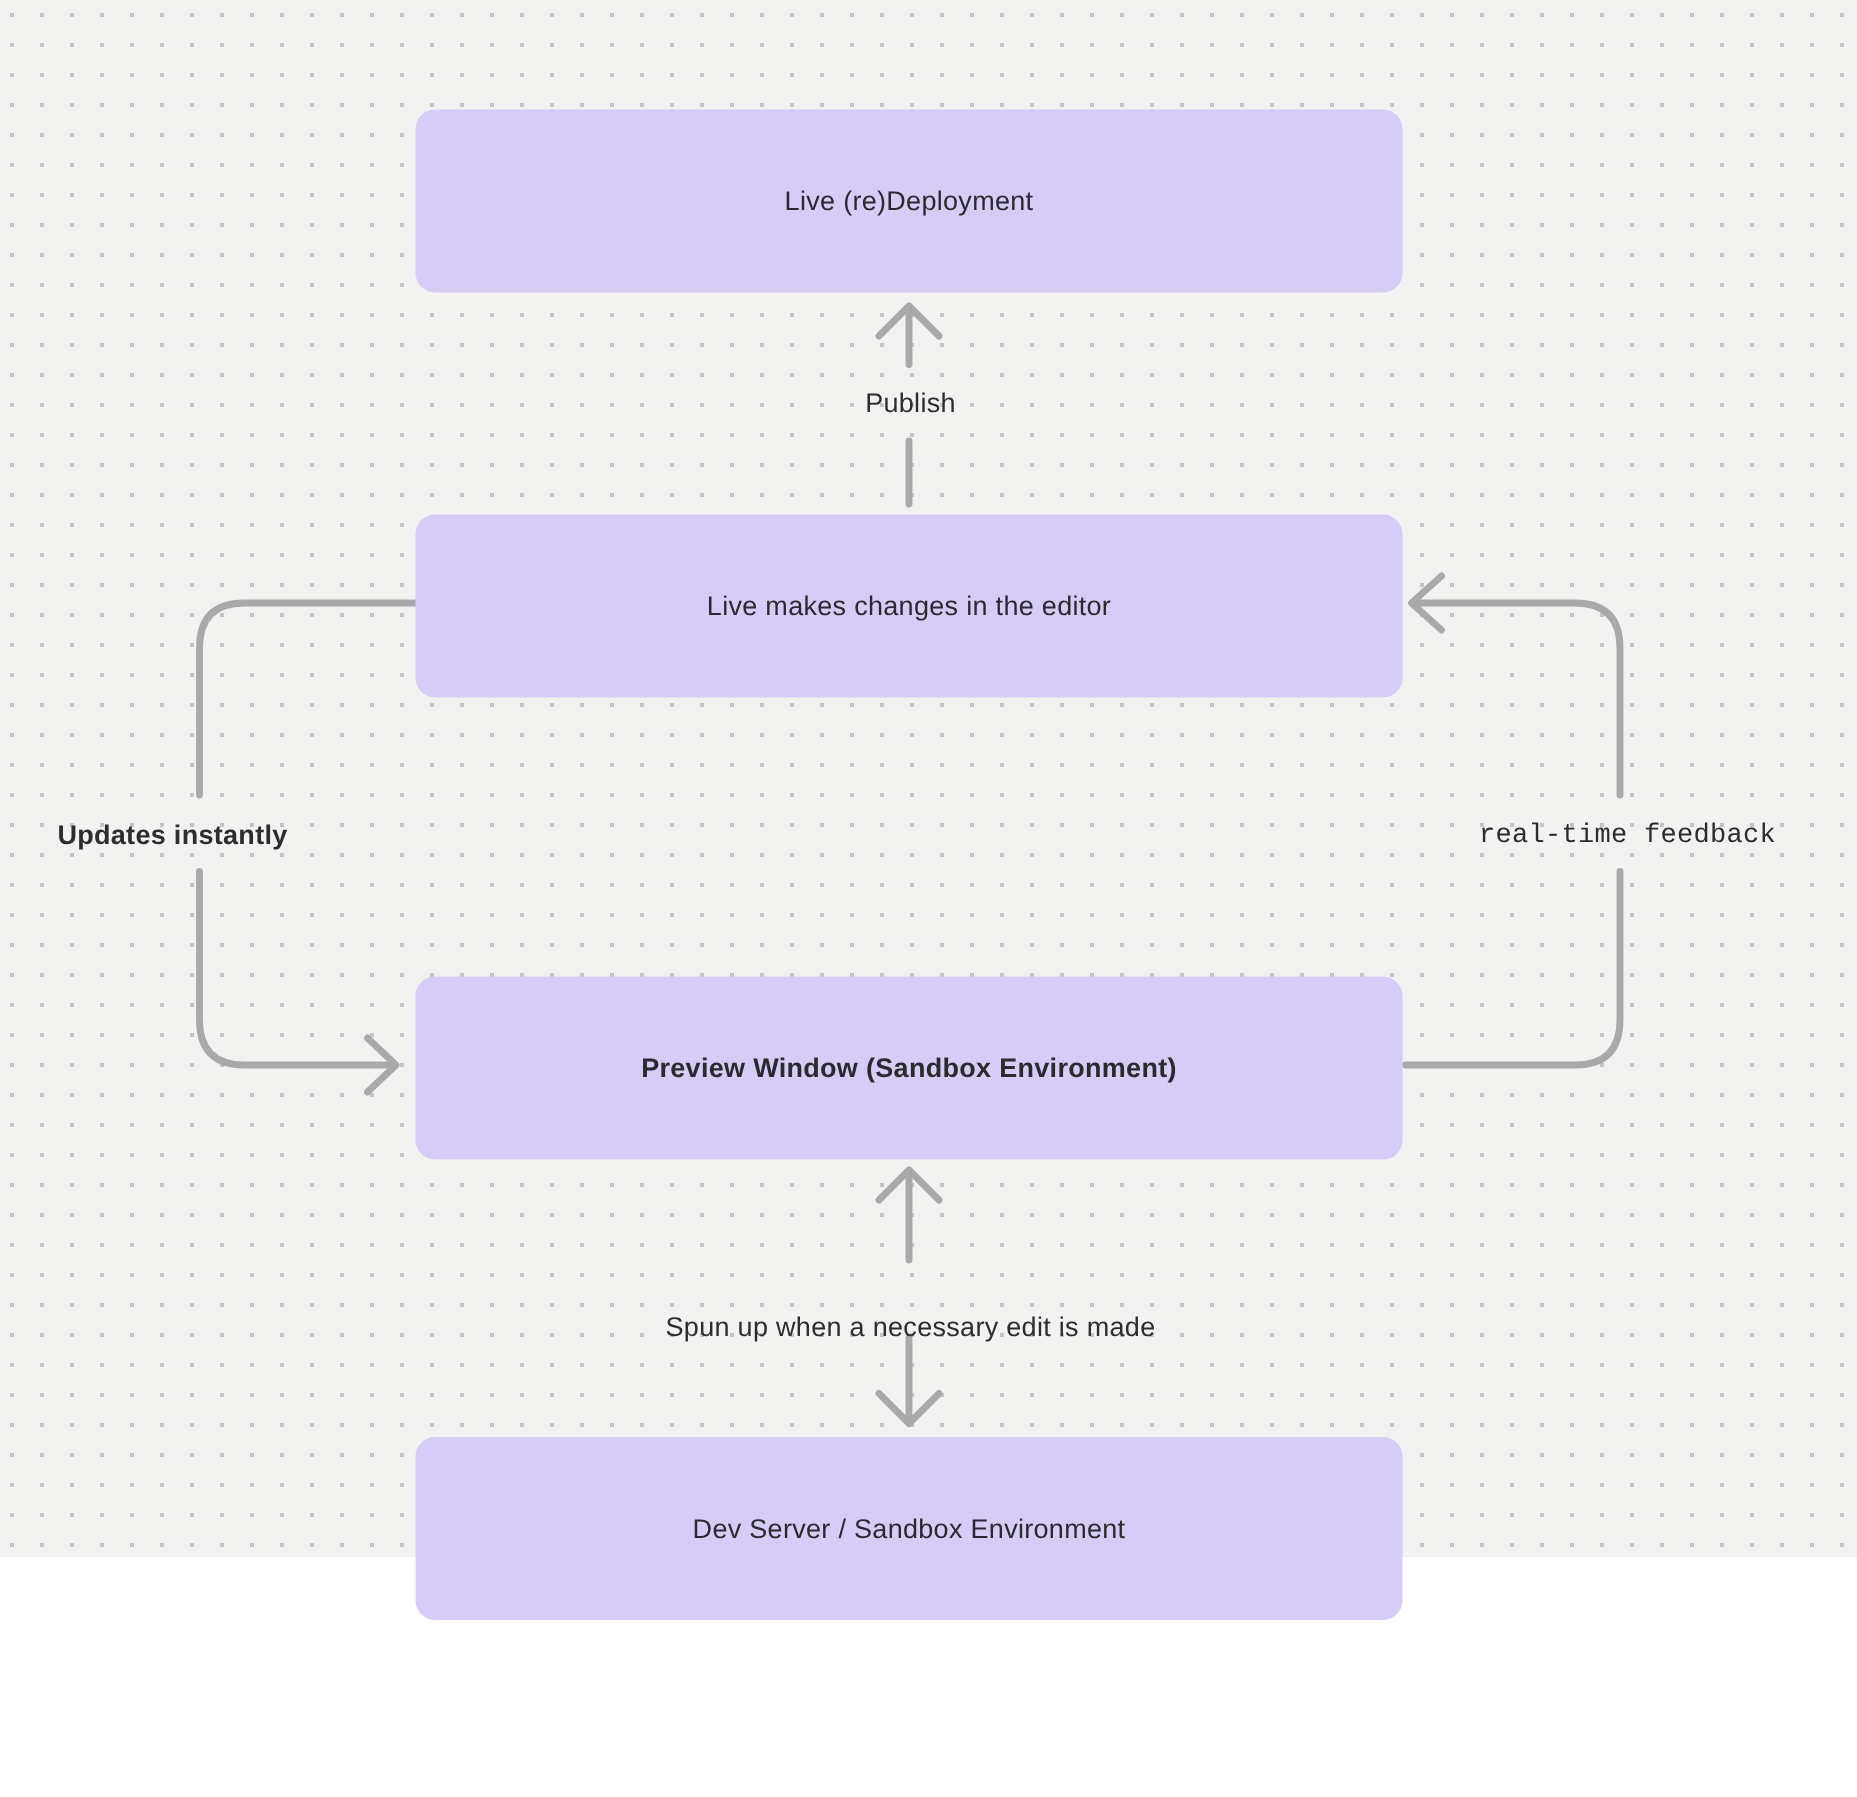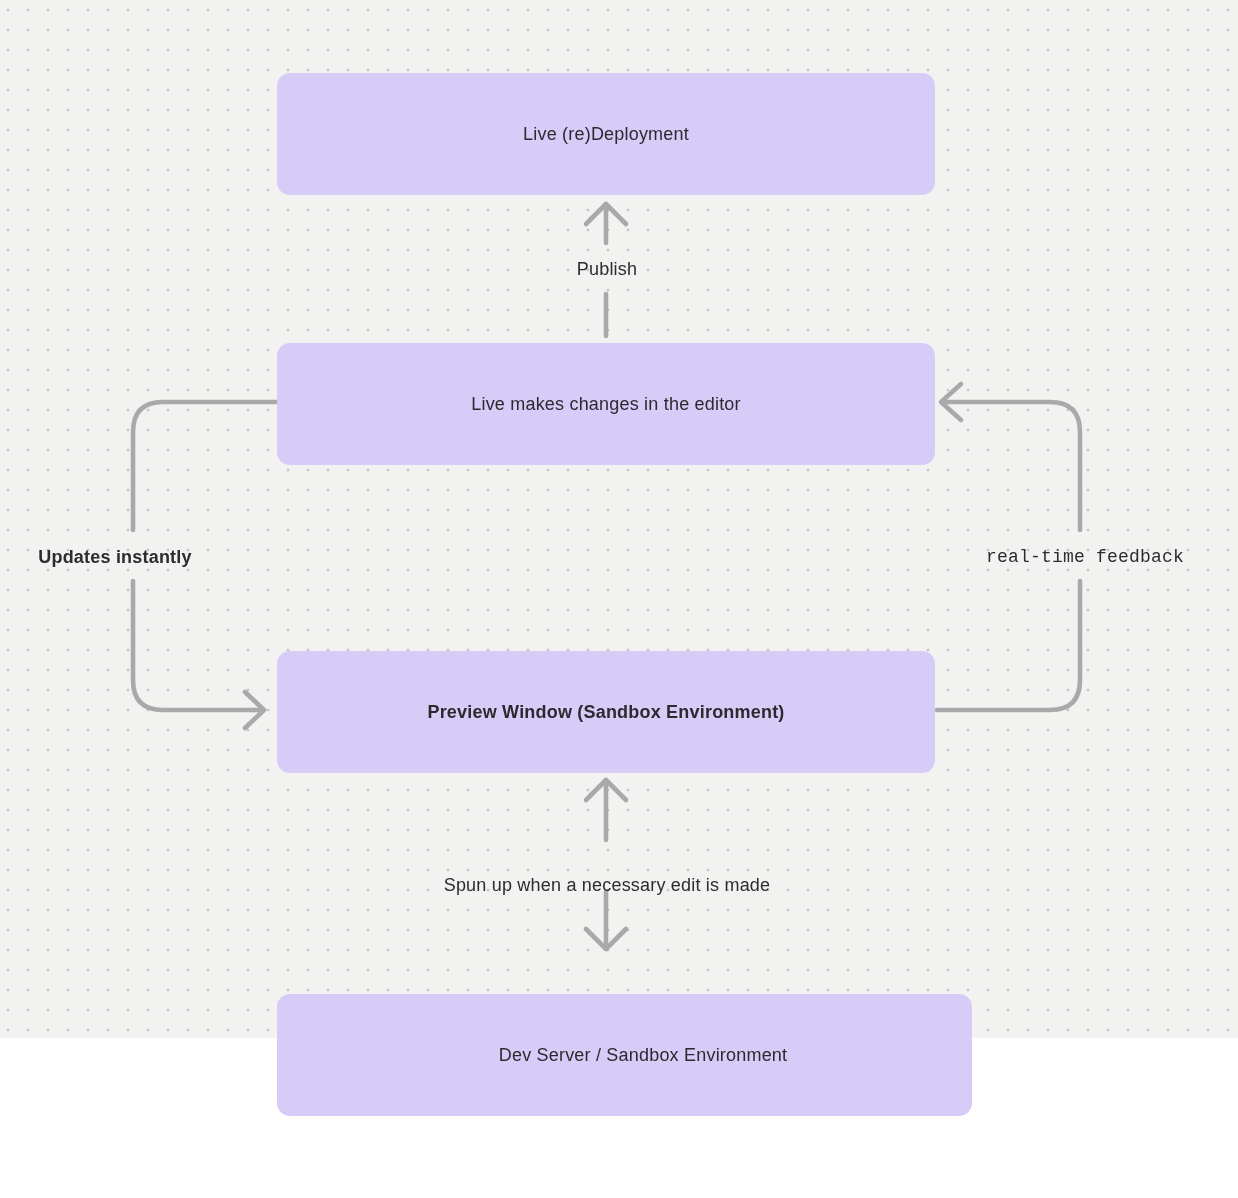--- a/index.html
+++ b/index.html
@@ -44,21 +44,21 @@
     align-items: center;
     justify-content: center;
     text-align: center;
     color: #2b2b2f;
     font-size: 18px;
     letter-spacing: 0.2px;
   }
   .node-1 { top: 73px; }
   .node-2 { top: 343px; }
   .node-3 { top: 651px; font-weight: bold; }
-  .node-4 { top: 994px; padding-left: 37px; }
+  .node-4 { top: 958px; }
   .edge-label {
     position: absolute;
     transform: translate(-50%, -50%);
     white-space: nowrap;
     color: #2d2d31;
     font-size: 18px;
     letter-spacing: 0.2px;
   }
   .lbl-publish  { left: 607px; top: 269px; }
   .lbl-updates  { left: 115px; top: 557px; font-weight: bold; }

